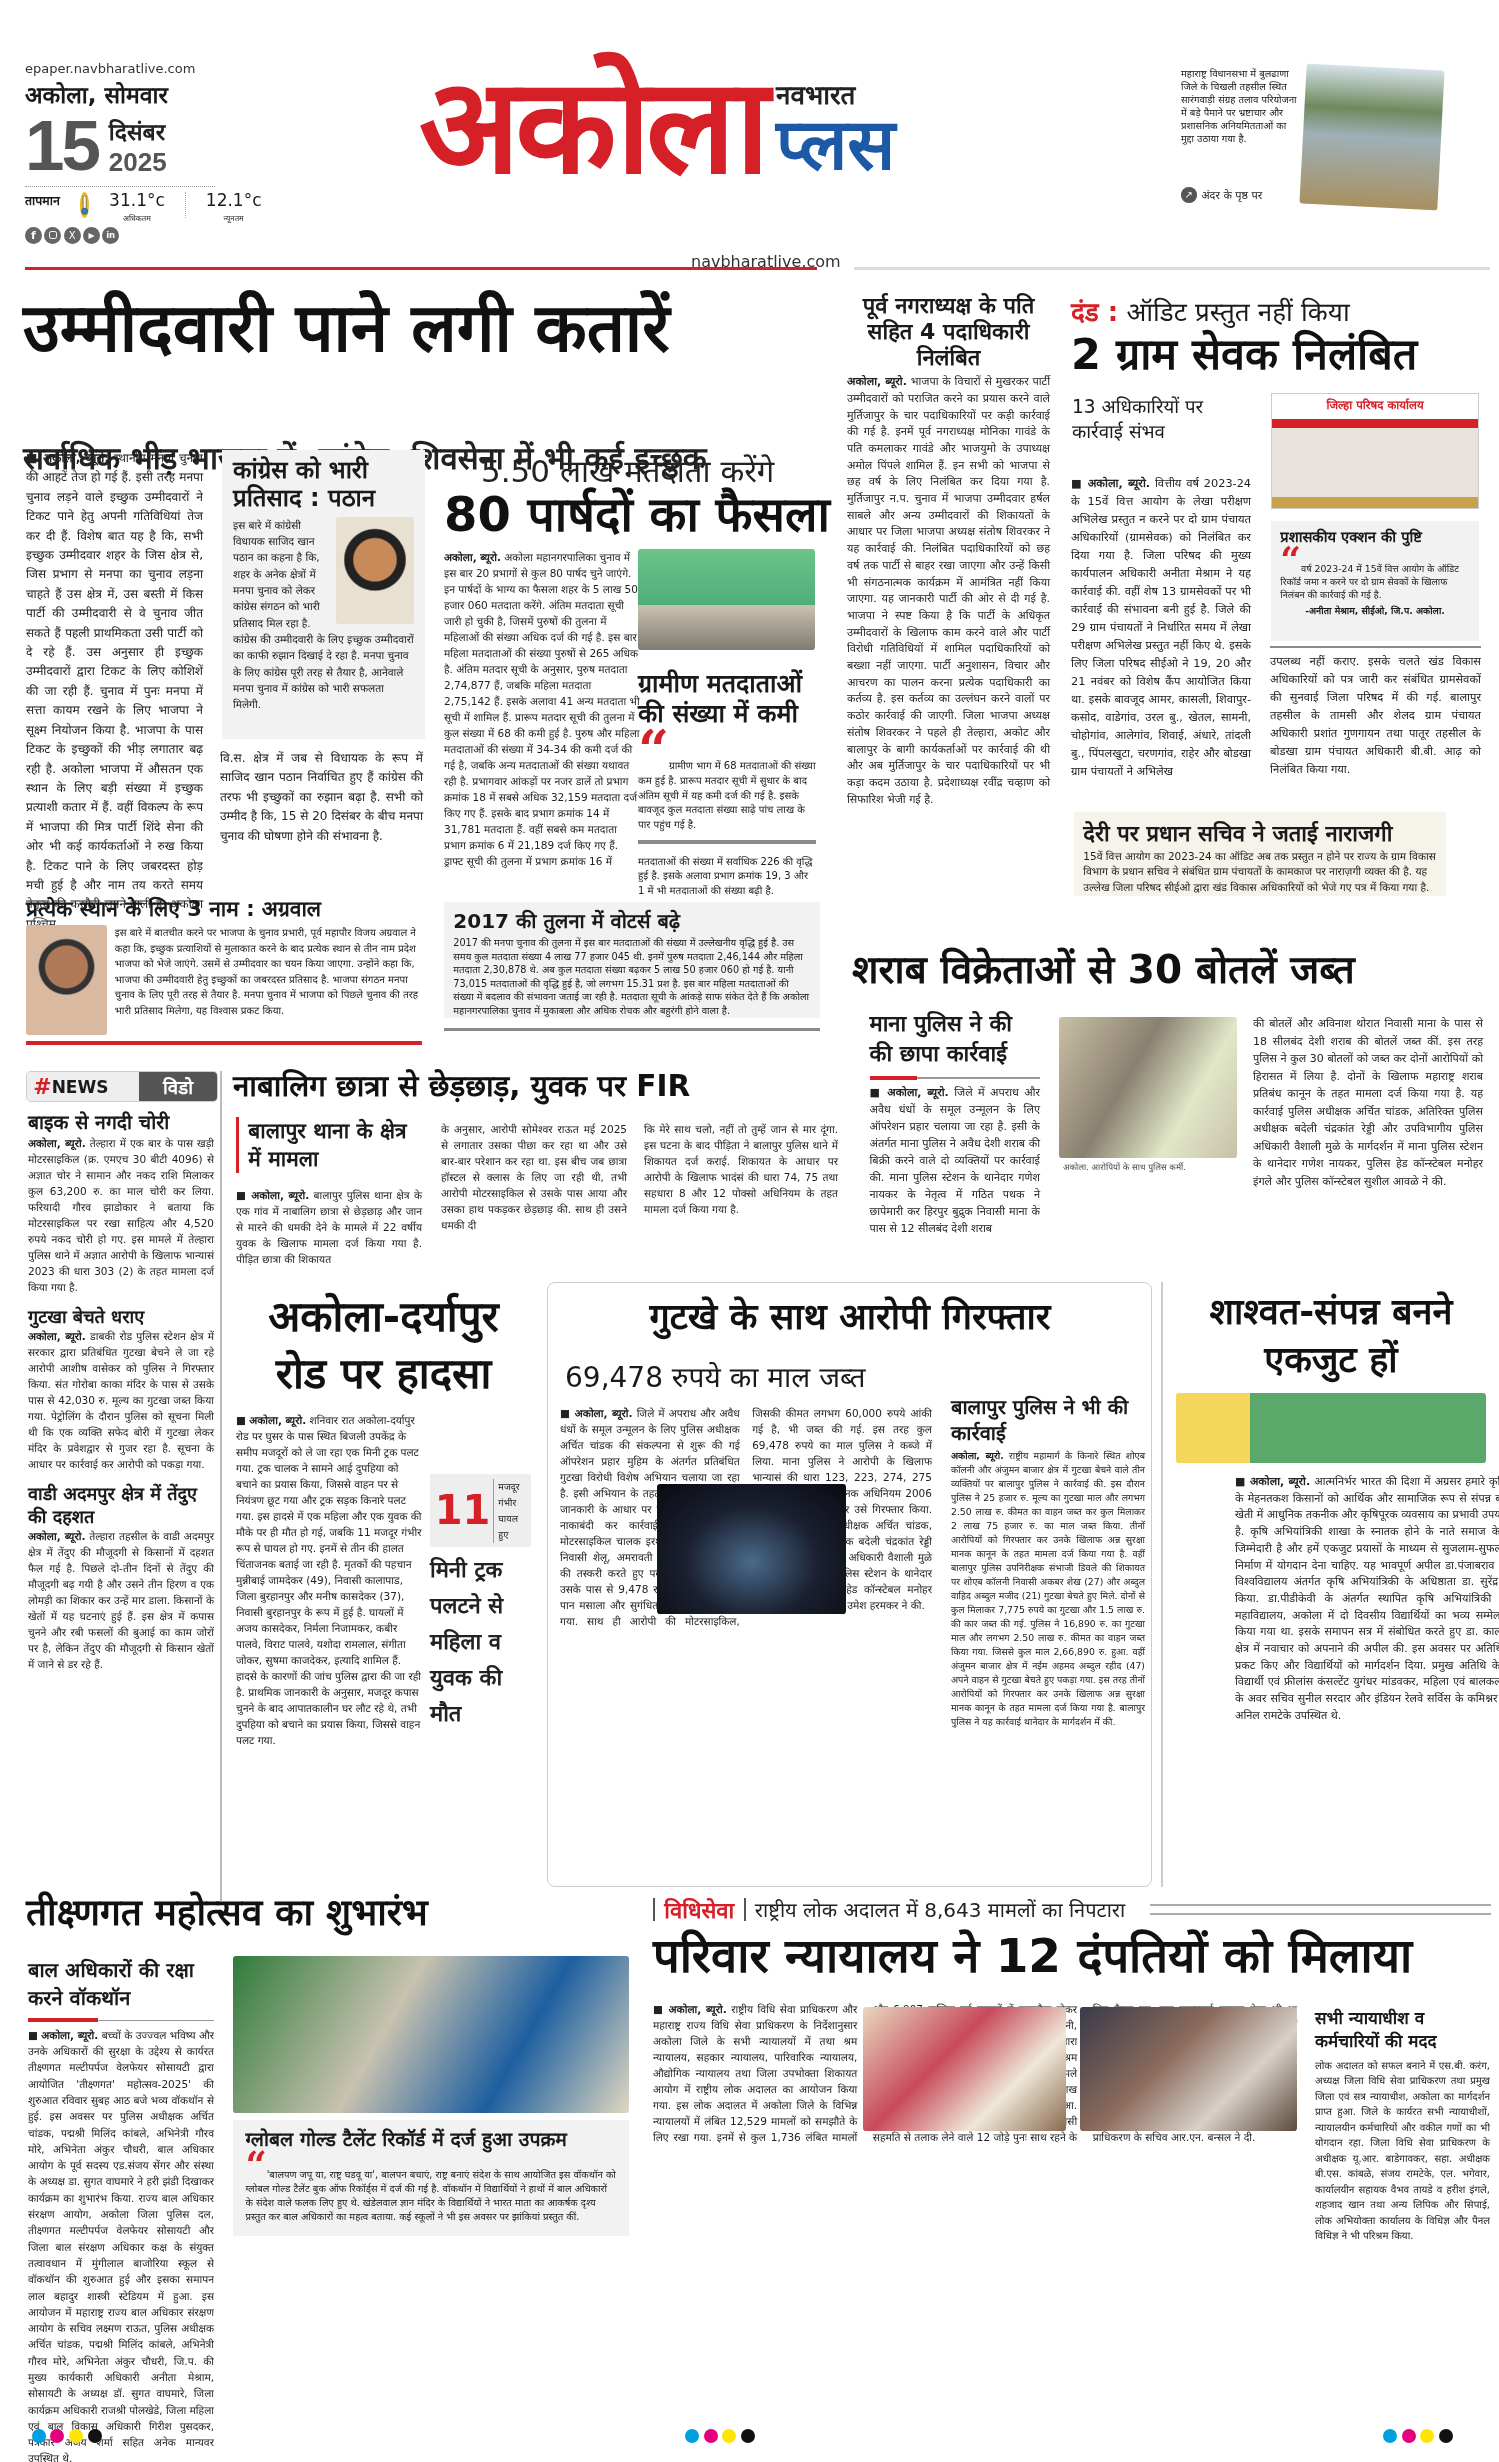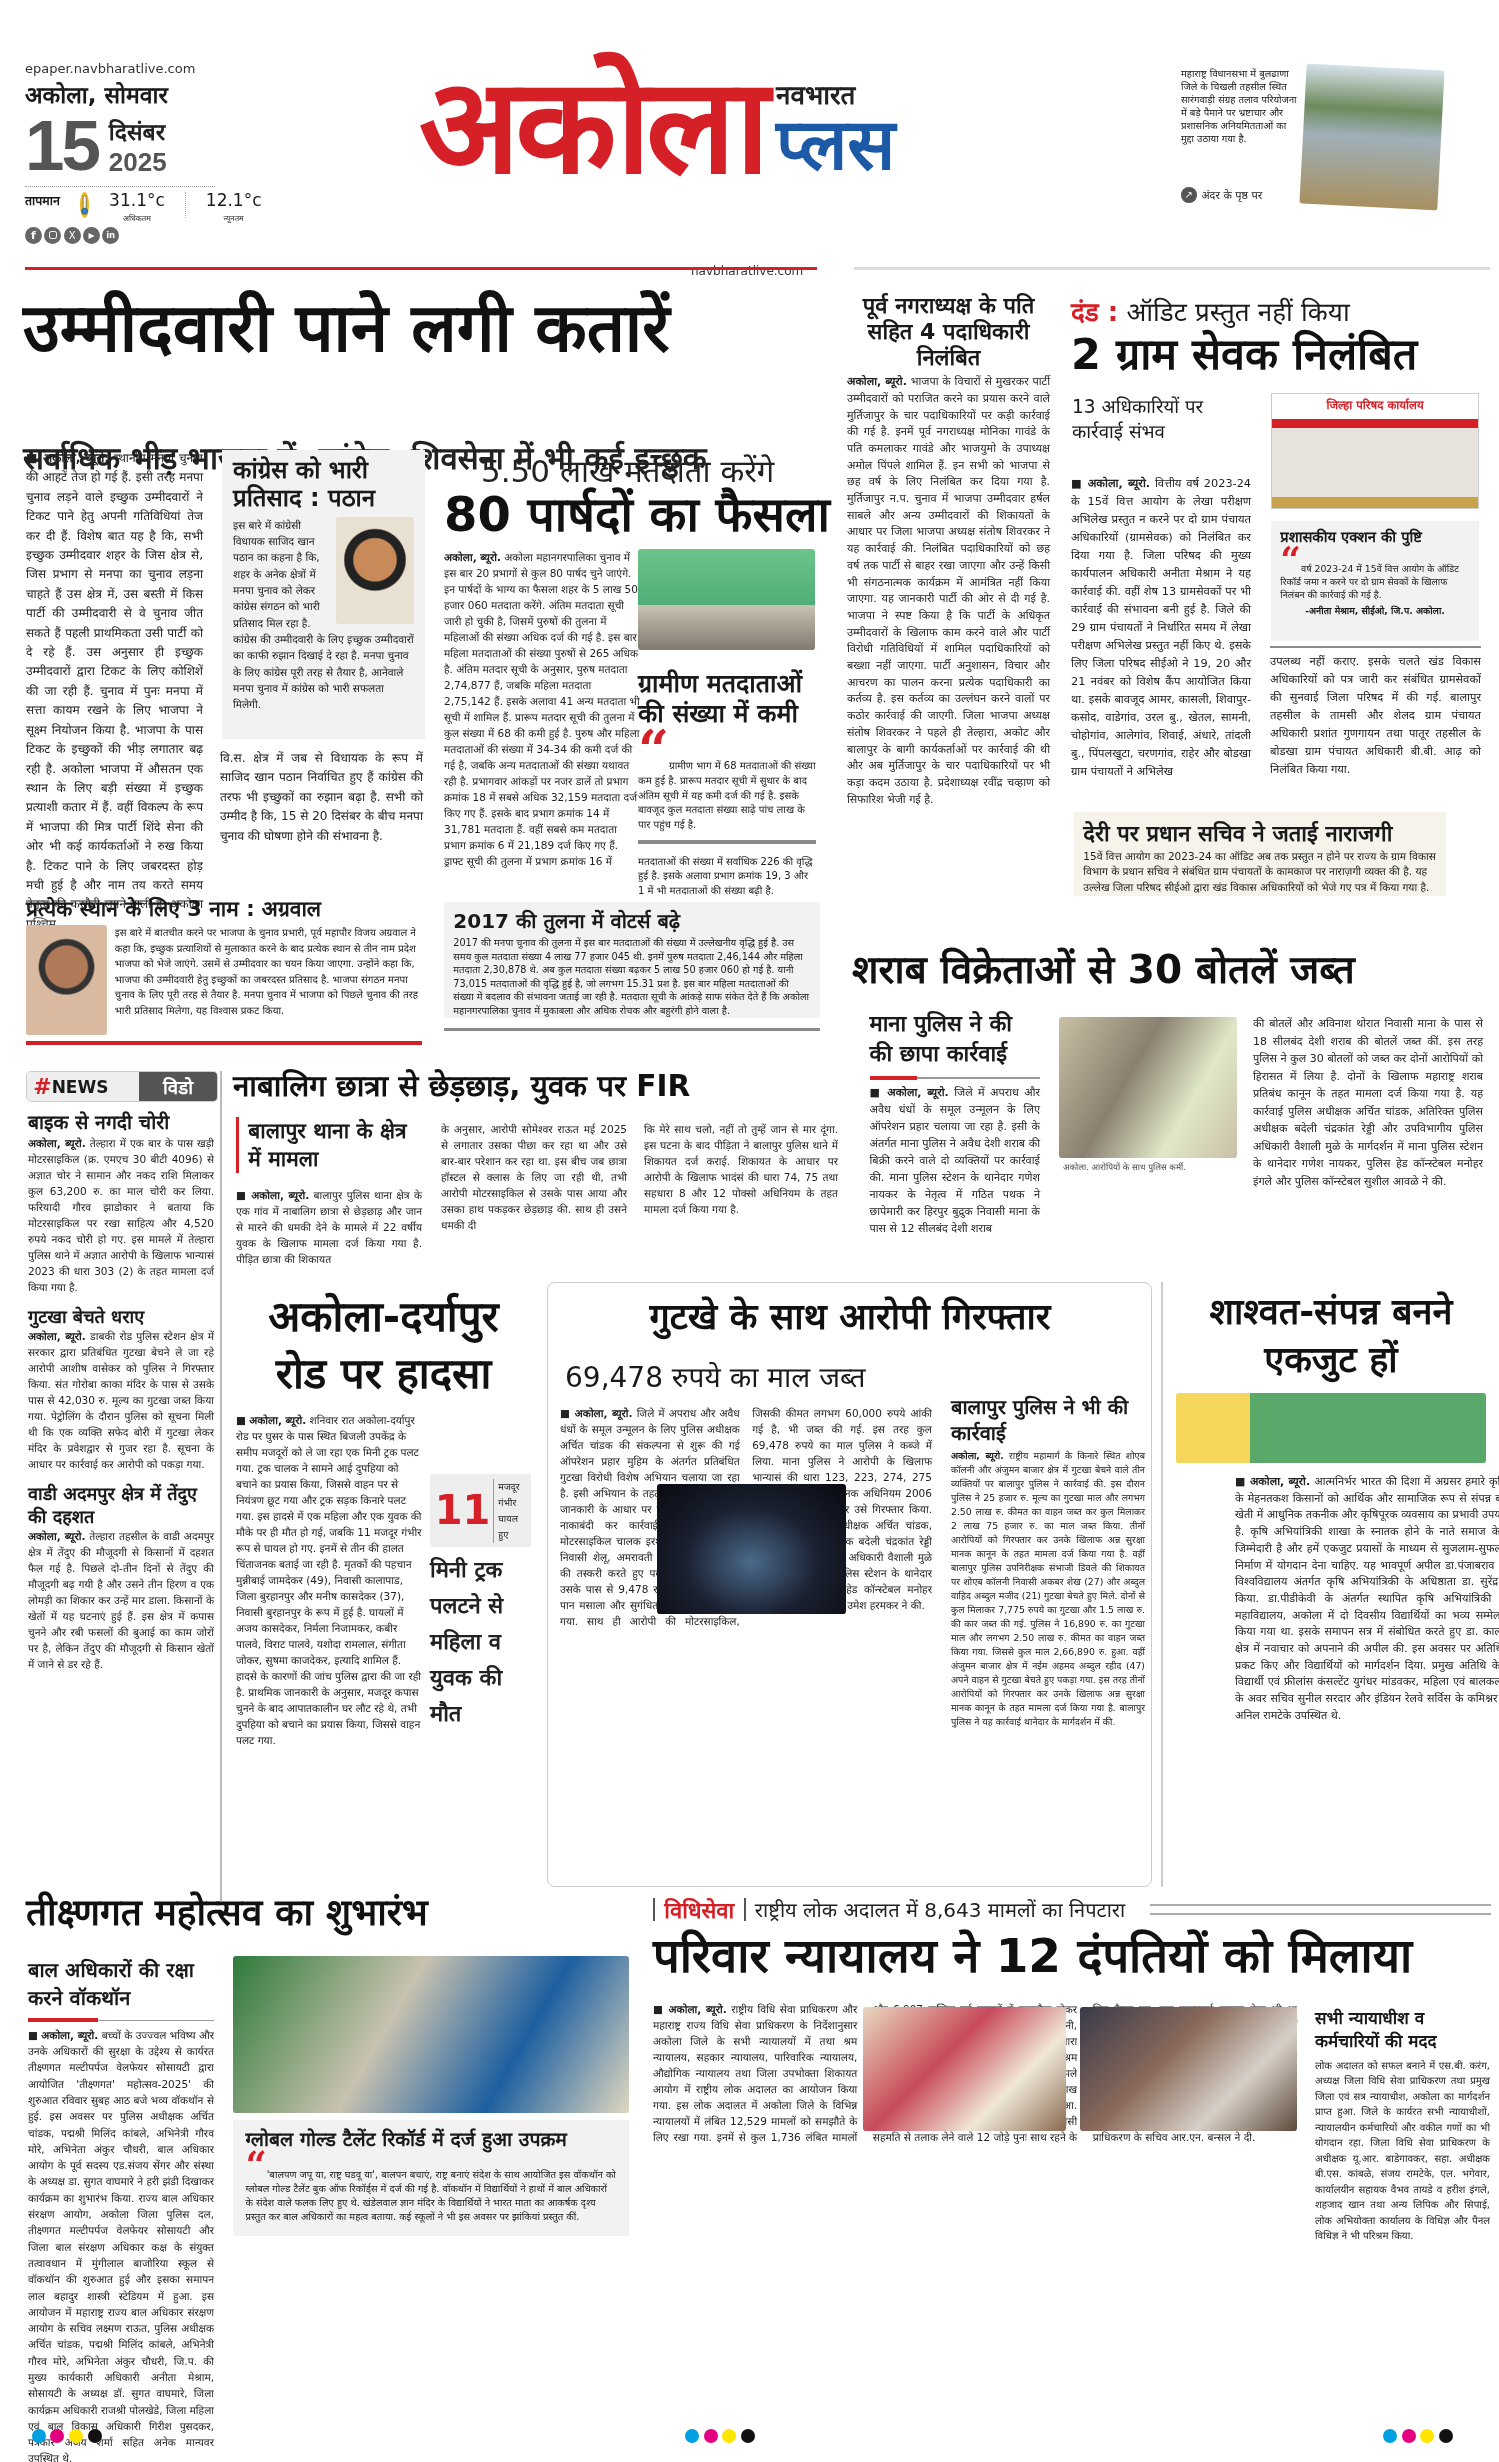--- a/index.html
+++ b/index.html
@@ -54,21 +54,21 @@
   </div>
 </div>
 
 <div class="abs" style="left:419px;top:64px;display:flex;align-items:flex-end;">
   <div style="font-size:132px;font-weight:bold;color:#d62027;line-height:124px;letter-spacing:-4.7px;">अकोला</div>
   <div style="margin-left:11px;margin-bottom:7.8px;">
     <div style="font-size:26px;font-weight:bold;color:#222;line-height:29.5px;">नवभारत</div>
     <div style="font-size:71px;font-weight:bold;color:#1c5aa8;line-height:70px;">प्लस</div>
   </div>
 </div>
-<div class="abs" style="left:691px;top:252px;font-size:12px;color:#333;margin-top:12px;">navbharatlive.com</div>
+<div class="abs" style="left:691px;top:252px;font-size:16px;color:#333;">navbharatlive.com</div>
 
 <div class="abs" style="left:1181px;top:61px;width:310px;">
   <div style="display:flex;gap:6.2px;margin-top:6.2px;">
     <div style="width:116px;font-size:9.7px;line-height:13px;">महाराष्ट्र विधानसभा में बुलढाणा जिले के चिखली तहसील स्थित सारंगवाड़ी संग्रह तलाव परियोजना में बड़े पैमाने पर भ्रष्टाचार और प्रशासनिक अनियमितताओं का मुद्दा उठाया गया है.</div>
     <div class="photo" style="width:138px;height:140px;transform:rotate(3deg);background:linear-gradient(180deg,#d6e2ea 0%,#6e8a5c 30%,#9fb0b8 50%,#a89060 100%);"></div>
   </div>
   <div style="display:flex;align-items:center;gap:4.7px;margin-top:-20px;">
     <span style="width:15.5px;height:15.5px;border-radius:50%;background:#555;color:#fff;font-size:10px;display:flex;align-items:center;justify-content:center;">↗</span>
     <span style="font-size:11px;">अंदर के पृष्ठ पर</span>
   </div>

